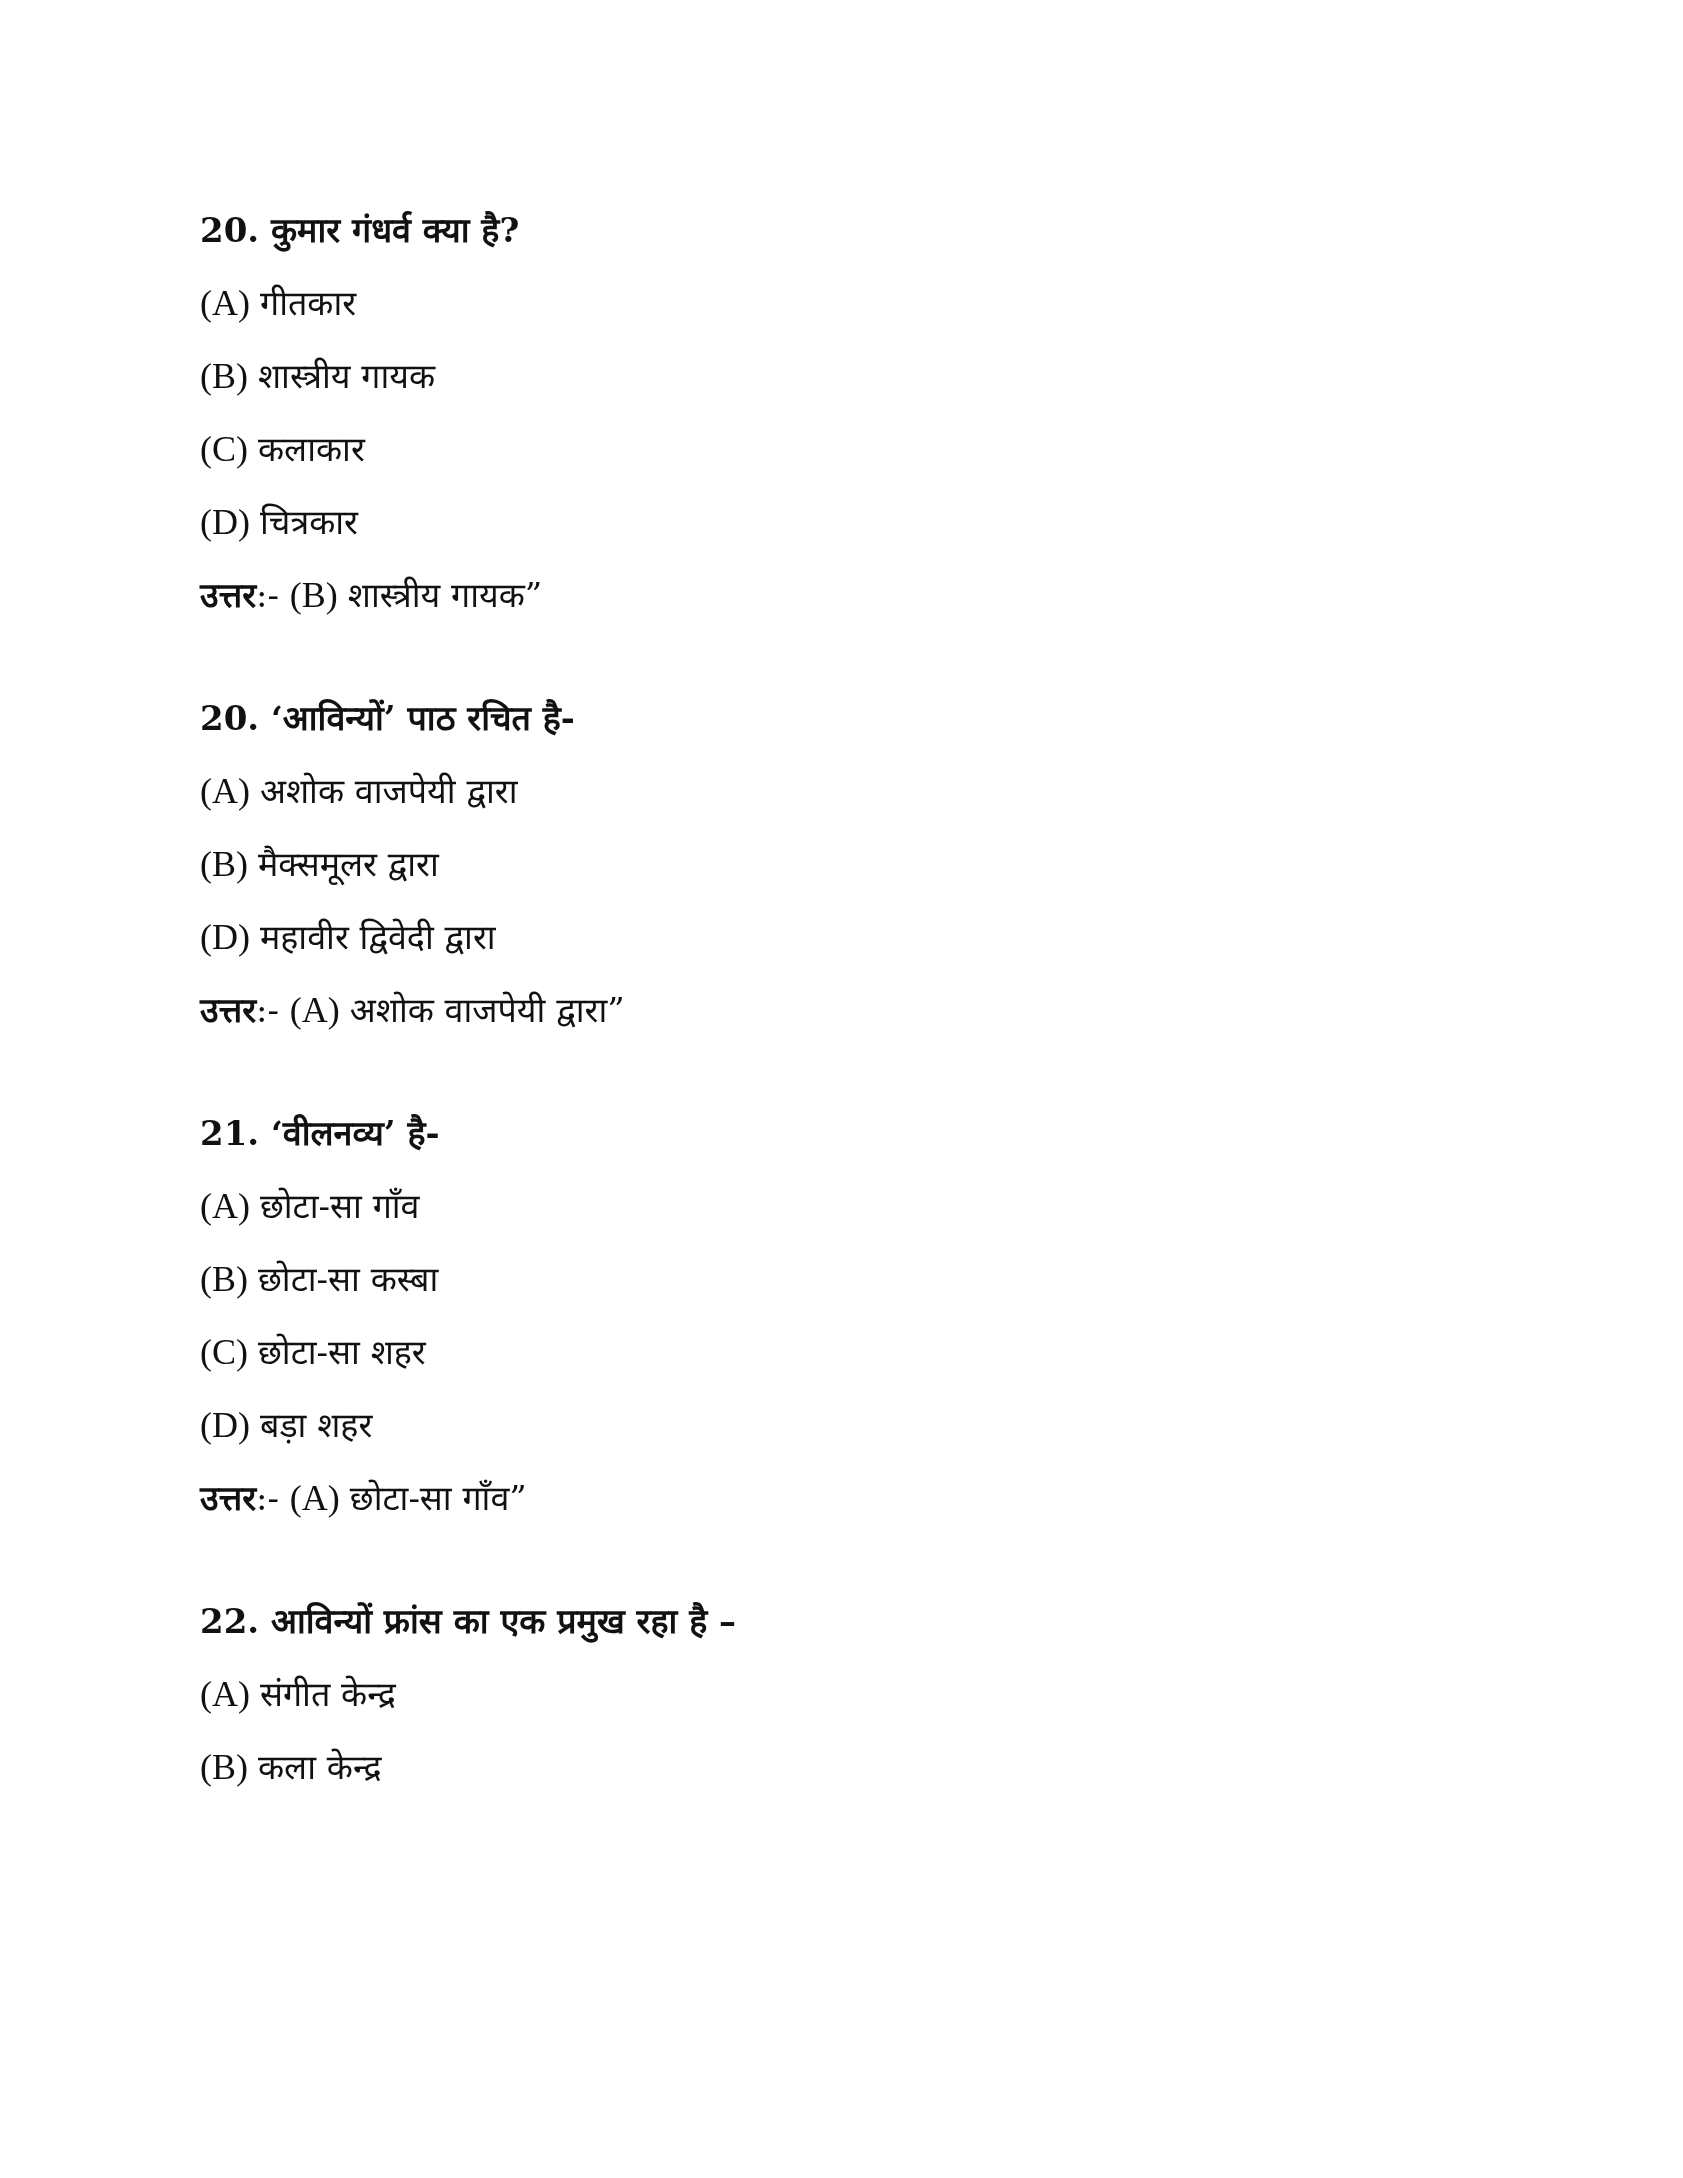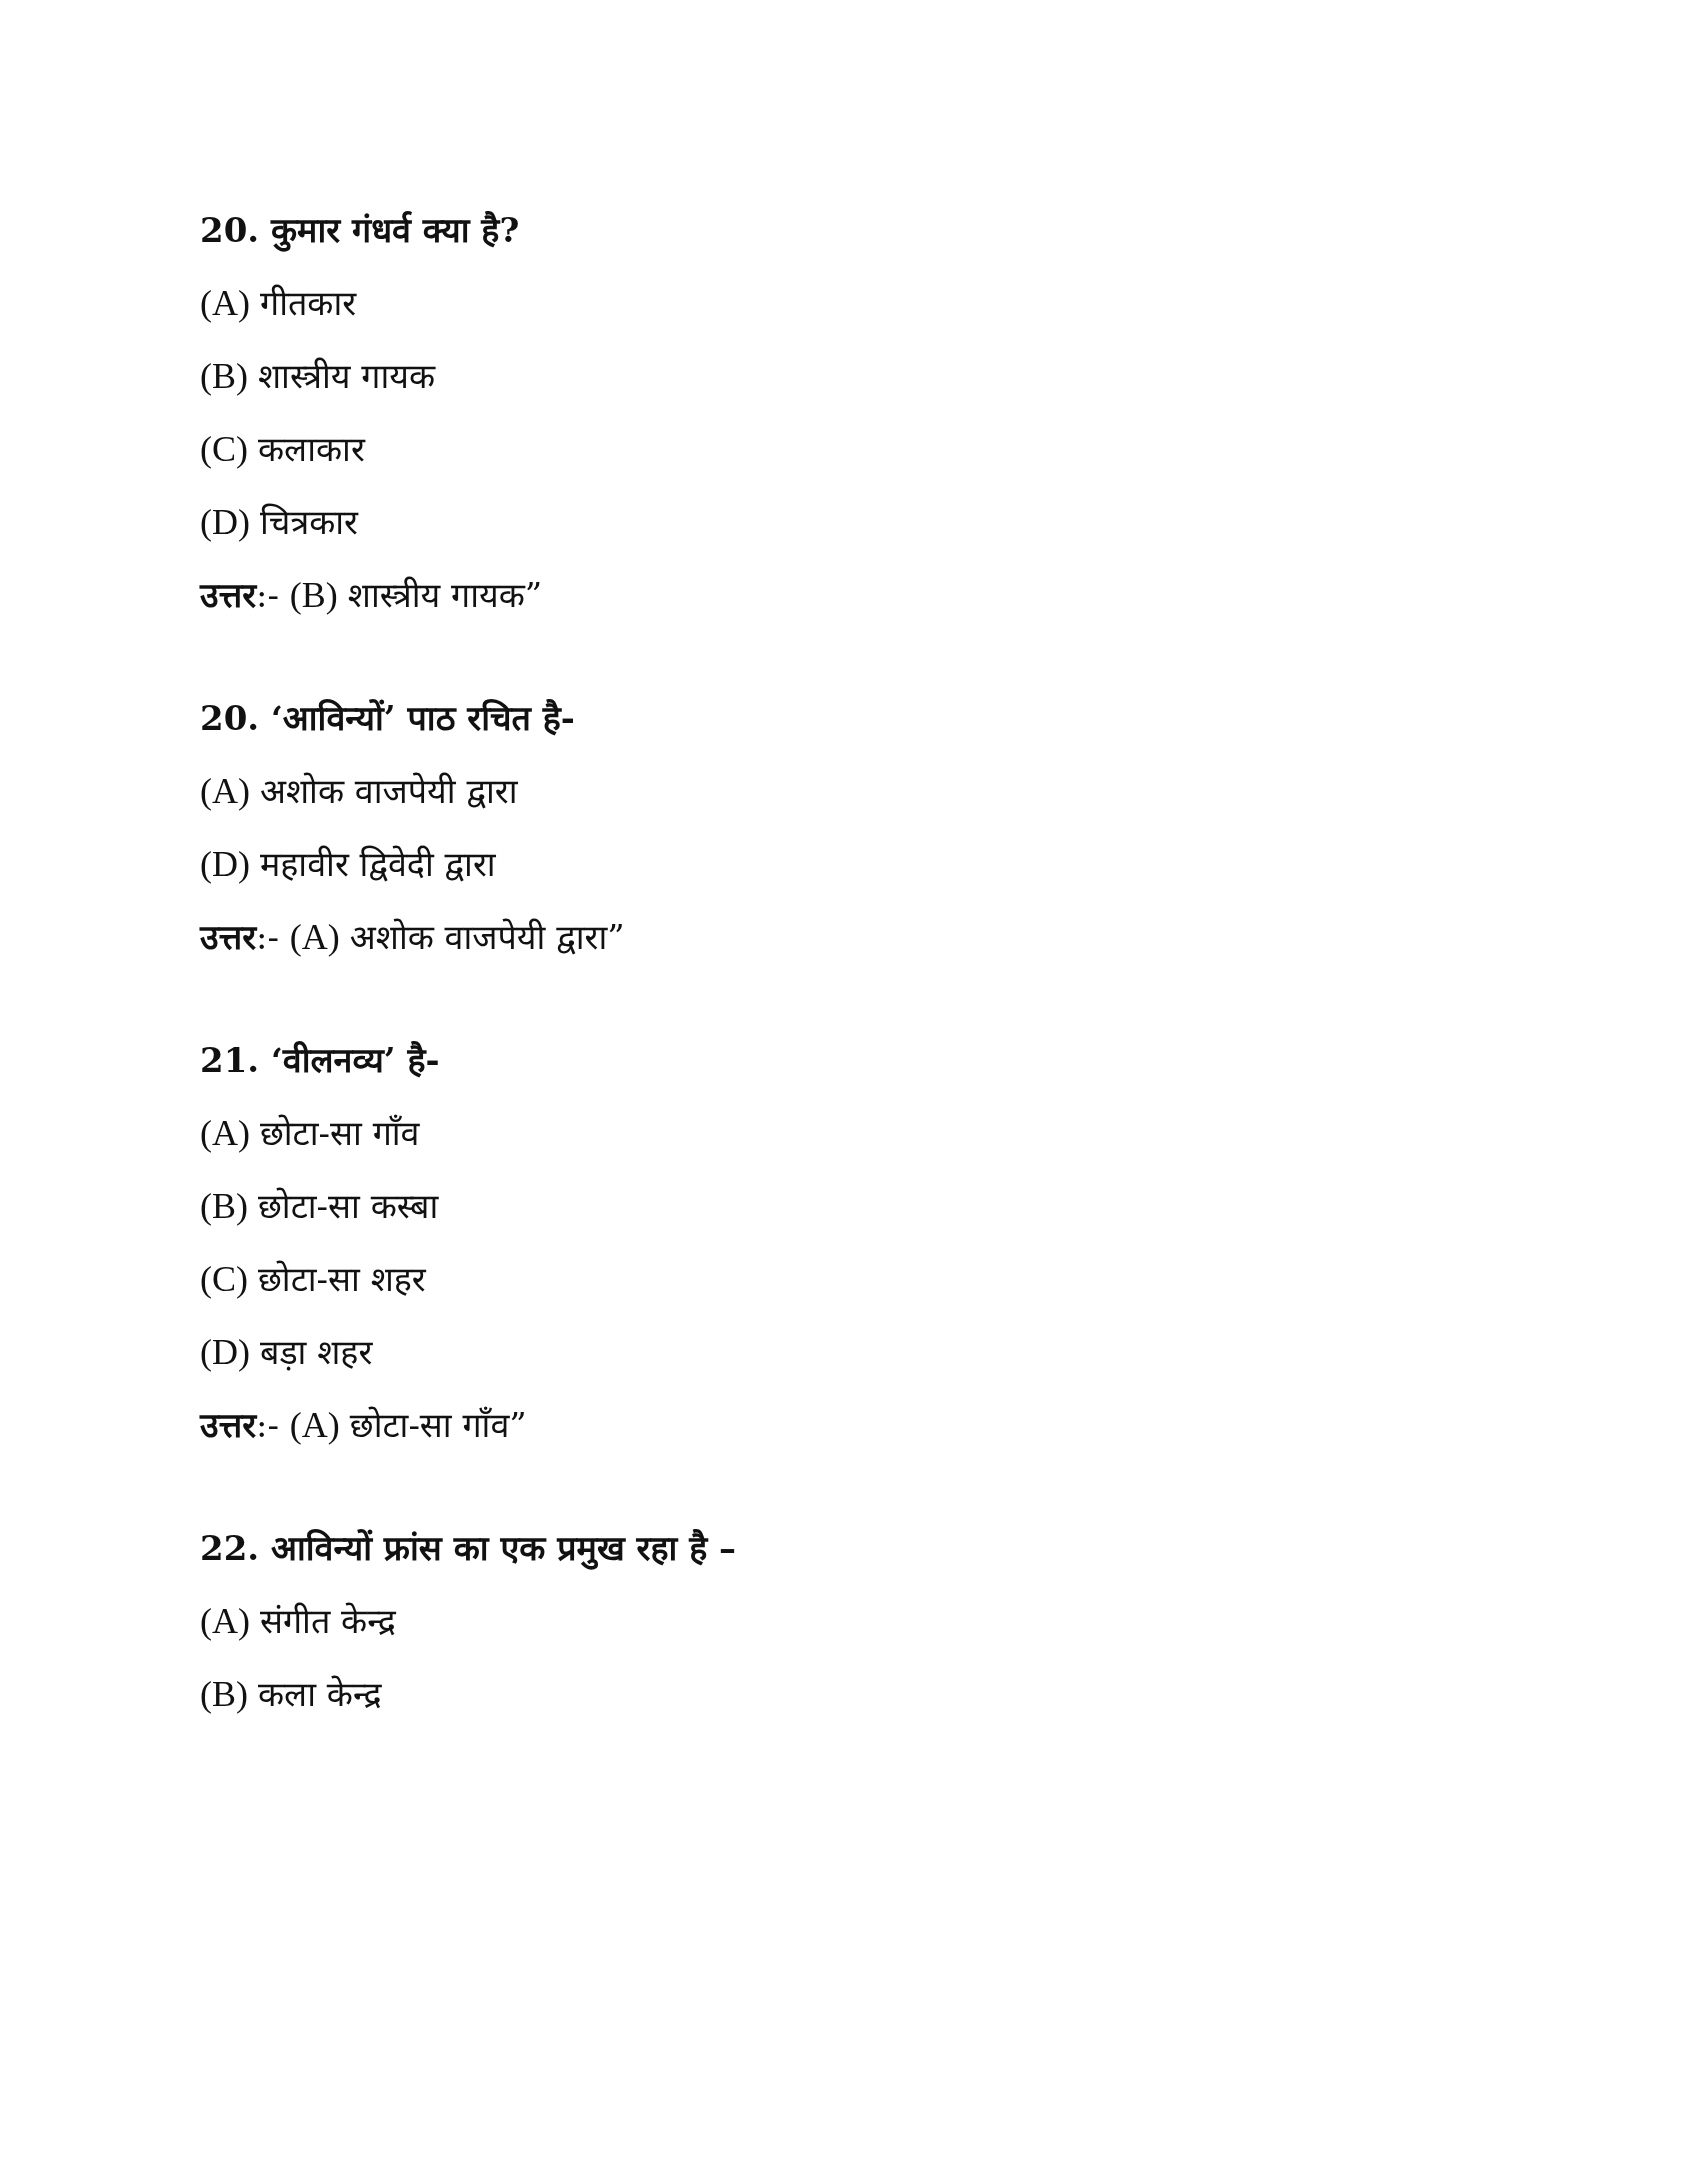--- a/index.html
+++ b/index.html
@@ -71,20 +71,23 @@
 
   <div class="question">
     <div class="line q-heading">
       <span>20.</span>
       <span>‘आविन्यों’ पाठ रचित है-</span>
     </div>
     <div class="line">
       <span class="opt-label">(A)</span><span>अशोक वाजपेयी द्वारा</span>
     </div>
     <div class="line">
+      <span class="opt-label">(B)</span><span>मैक्समूलर द्वारा</span>
+    </div>
+    <div class="line">
       <span class="opt-label">(D)</span><span>महावीर द्विवेदी द्वारा</span>
     </div>
     <div class="line">
       <span class="answer-label">उत्तर</span><span>:- </span><span class="opt-label">(A)</span><span>अशोक वाजपेयी द्वारा”</span>
     </div>
   </div>
 
   <div class="question">
     <div class="line q-heading">
       <span>21.</span>

